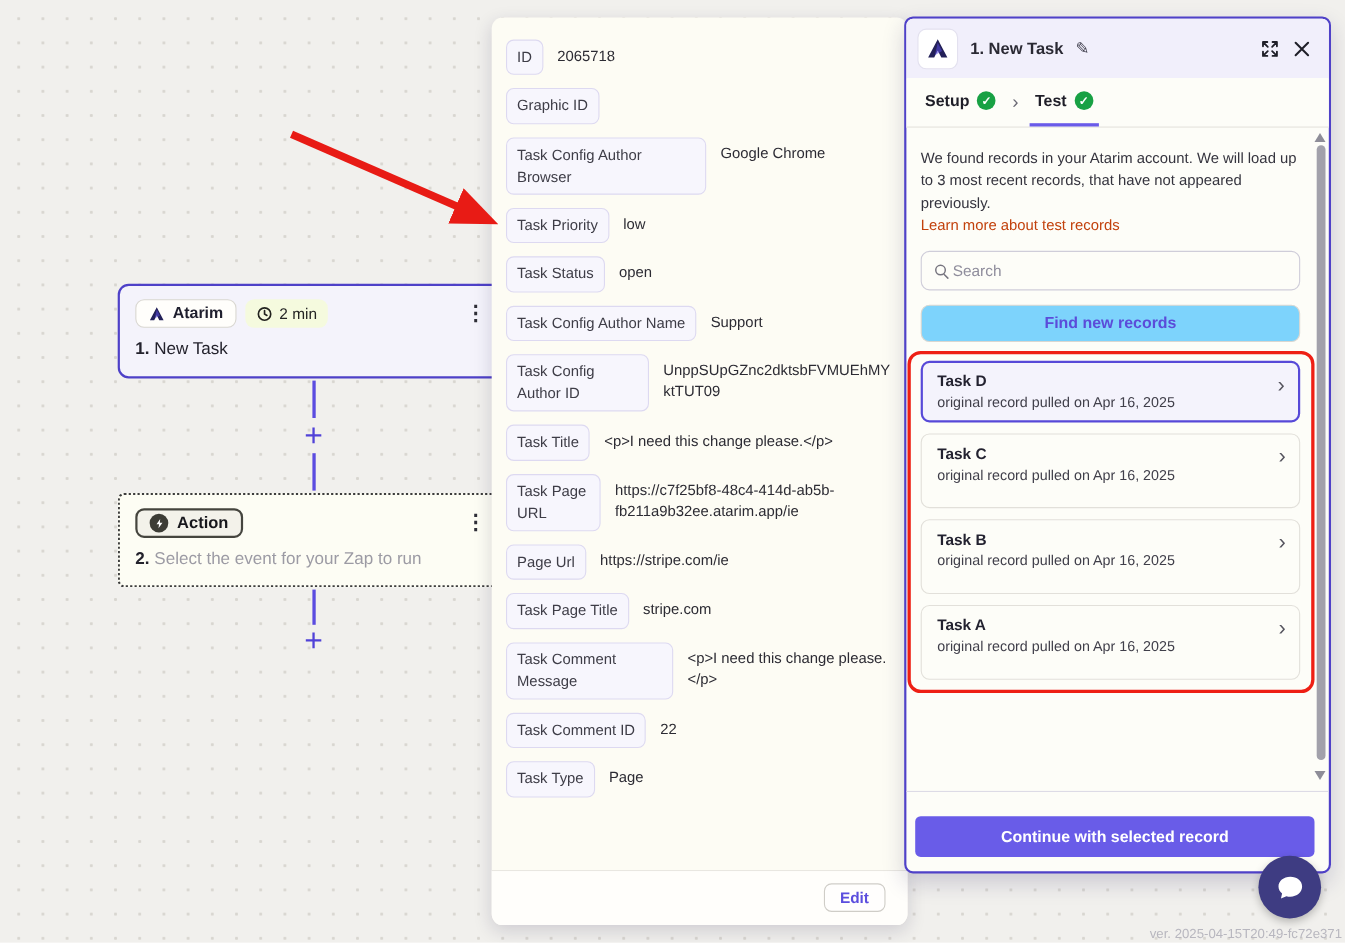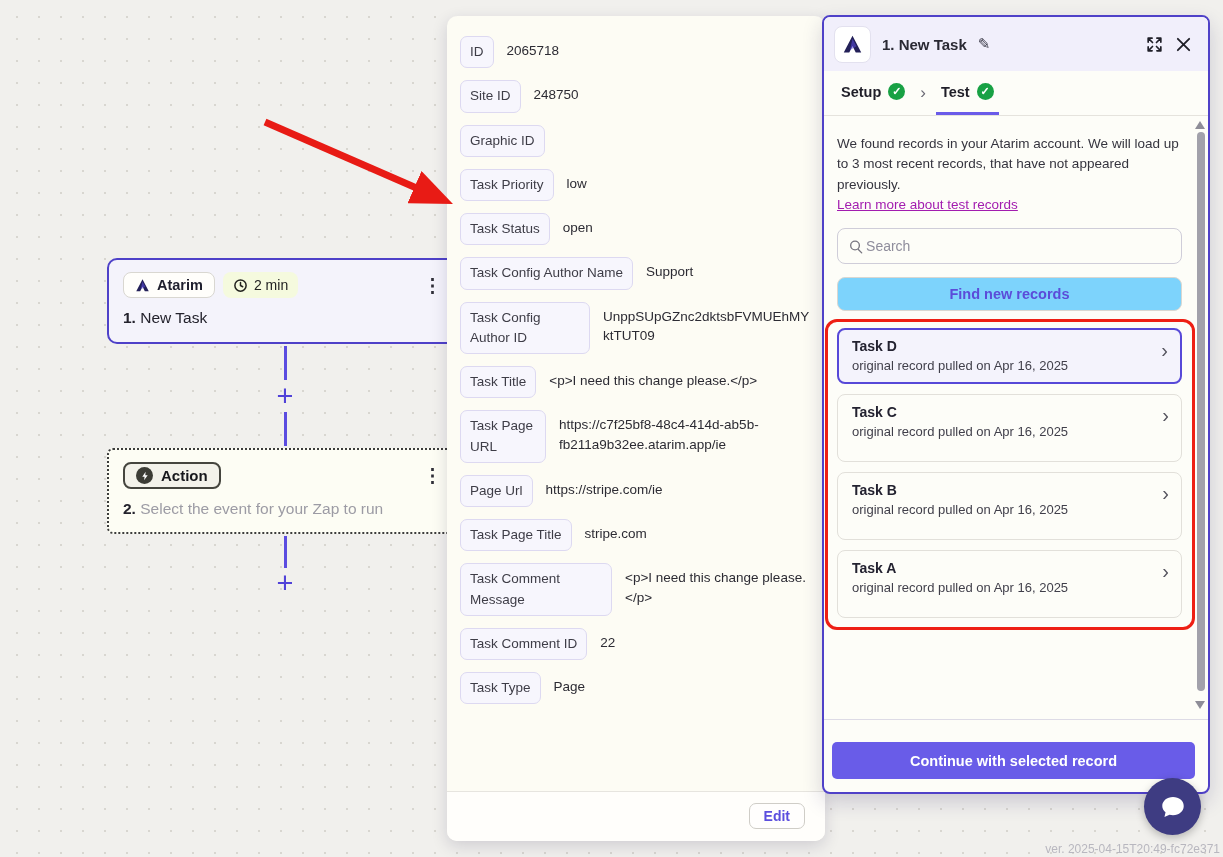--- a/index.html
+++ b/index.html
@@ -71,21 +71,21 @@
   .tabs { height:45px; border-bottom:1px solid #e5e3dd; display:flex; align-items:stretch; padding:0 12px;
           gap:4px; flex:0 0 auto; background:#fdfdf8; }
   .tab { display:flex; align-items:center; gap:7px; padding:0 5px; font-size:14.5px; font-weight:700;
           color:#1f1e28; cursor:pointer; border-bottom:3px solid transparent; }
   .tab.active { border-bottom-color:#6a5be9; }
   .tab-sep { display:flex; align-items:center; color:#6b6a75; font-size:17px; padding:0 6px; }
   .check { width:17px; height:17px; border-radius:50%; background:#18a144; color:#fff; font-size:11px;
           font-weight:700; display:inline-flex; align-items:center; justify-content:center; }
   .tp-body { flex:1 1 auto; position:relative; padding:18px 26px 0 13px; overflow:hidden; }
   .tp-desc { font-size:13.5px; color:#35343e; line-height:1.5; }
-  .tp-link { color:#a21caf; text-decoration:underline; cursor:pointer; font-size:13.5px; }
+  .tp-link { color:#c2410c; cursor:pointer; font-size:13.5px; }
   .search-box { margin-top:13px; height:36px; border:1px solid #cfcdd9; border-radius:8px; background:#fdfdf8;
           display:flex; align-items:center; padding:0 10px; gap:2px; }
   .search-box input { border:none; outline:none; background:transparent; font-size:14px; color:#3a3945;
           width:100%; font-family:"Liberation Sans", sans-serif; }
   .search-box input::placeholder { color:#8f8d9c; }
   .find-btn { margin-top:13px; height:34px; border:1px solid #d9d7d1; border-radius:8px; background:#7dd3fc;
           color:#5b4cd9; font-weight:700; font-size:14.5px; display:flex; align-items:center;
           justify-content:center; cursor:pointer; }
   .records { margin-top:17px; position:relative; display:flex; flex-direction:column; gap:10px; }
   .red-box { position:absolute; inset:-9px -13px -12px -12px; border:3.5px solid #ee1f14; border-radius:12px;
@@ -163,26 +163,26 @@
   </div>
 
   <div class="record-panel">
     <div class="fields">
 
       <div class="field-row">
         <span class="chip">ID</span>
         <span class="fval">2065718</span>
       </div>
       <div class="field-row">
-        <span class="chip">Site ID</span>
-        <span class="fval">248750</span>
-      </div>
-      <div class="field-row">
         <span class="chip">Graphic ID</span>
         <span class="fval"></span>
+      </div>
+      <div class="field-row">
+        <span class="chip">Task Config Author Browser</span>
+        <span class="fval">Google Chrome</span>
       </div>
       <div class="field-row">
         <span class="chip">Task Priority</span>
         <span class="fval">low</span>
       </div>
       <div class="field-row">
         <span class="chip">Task Status</span>
         <span class="fval">open</span>
       </div>
       <div class="field-row">

